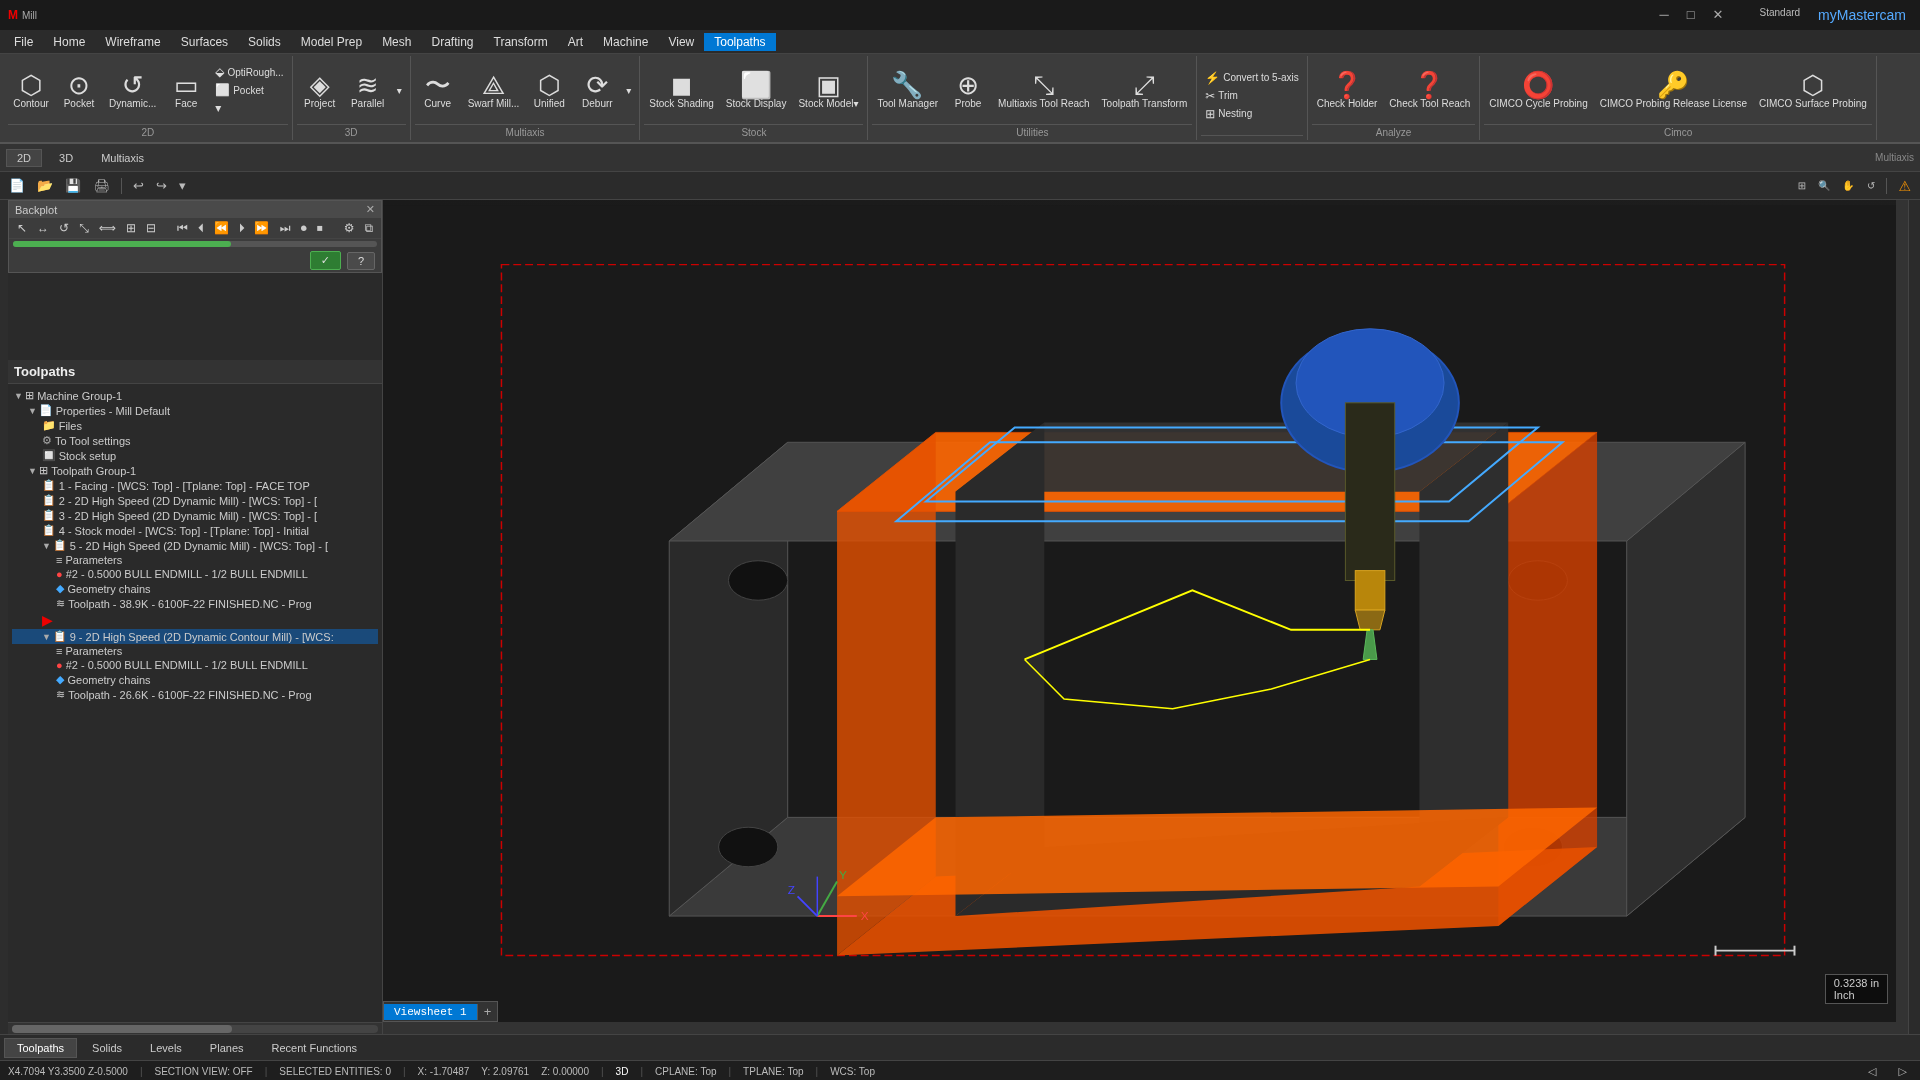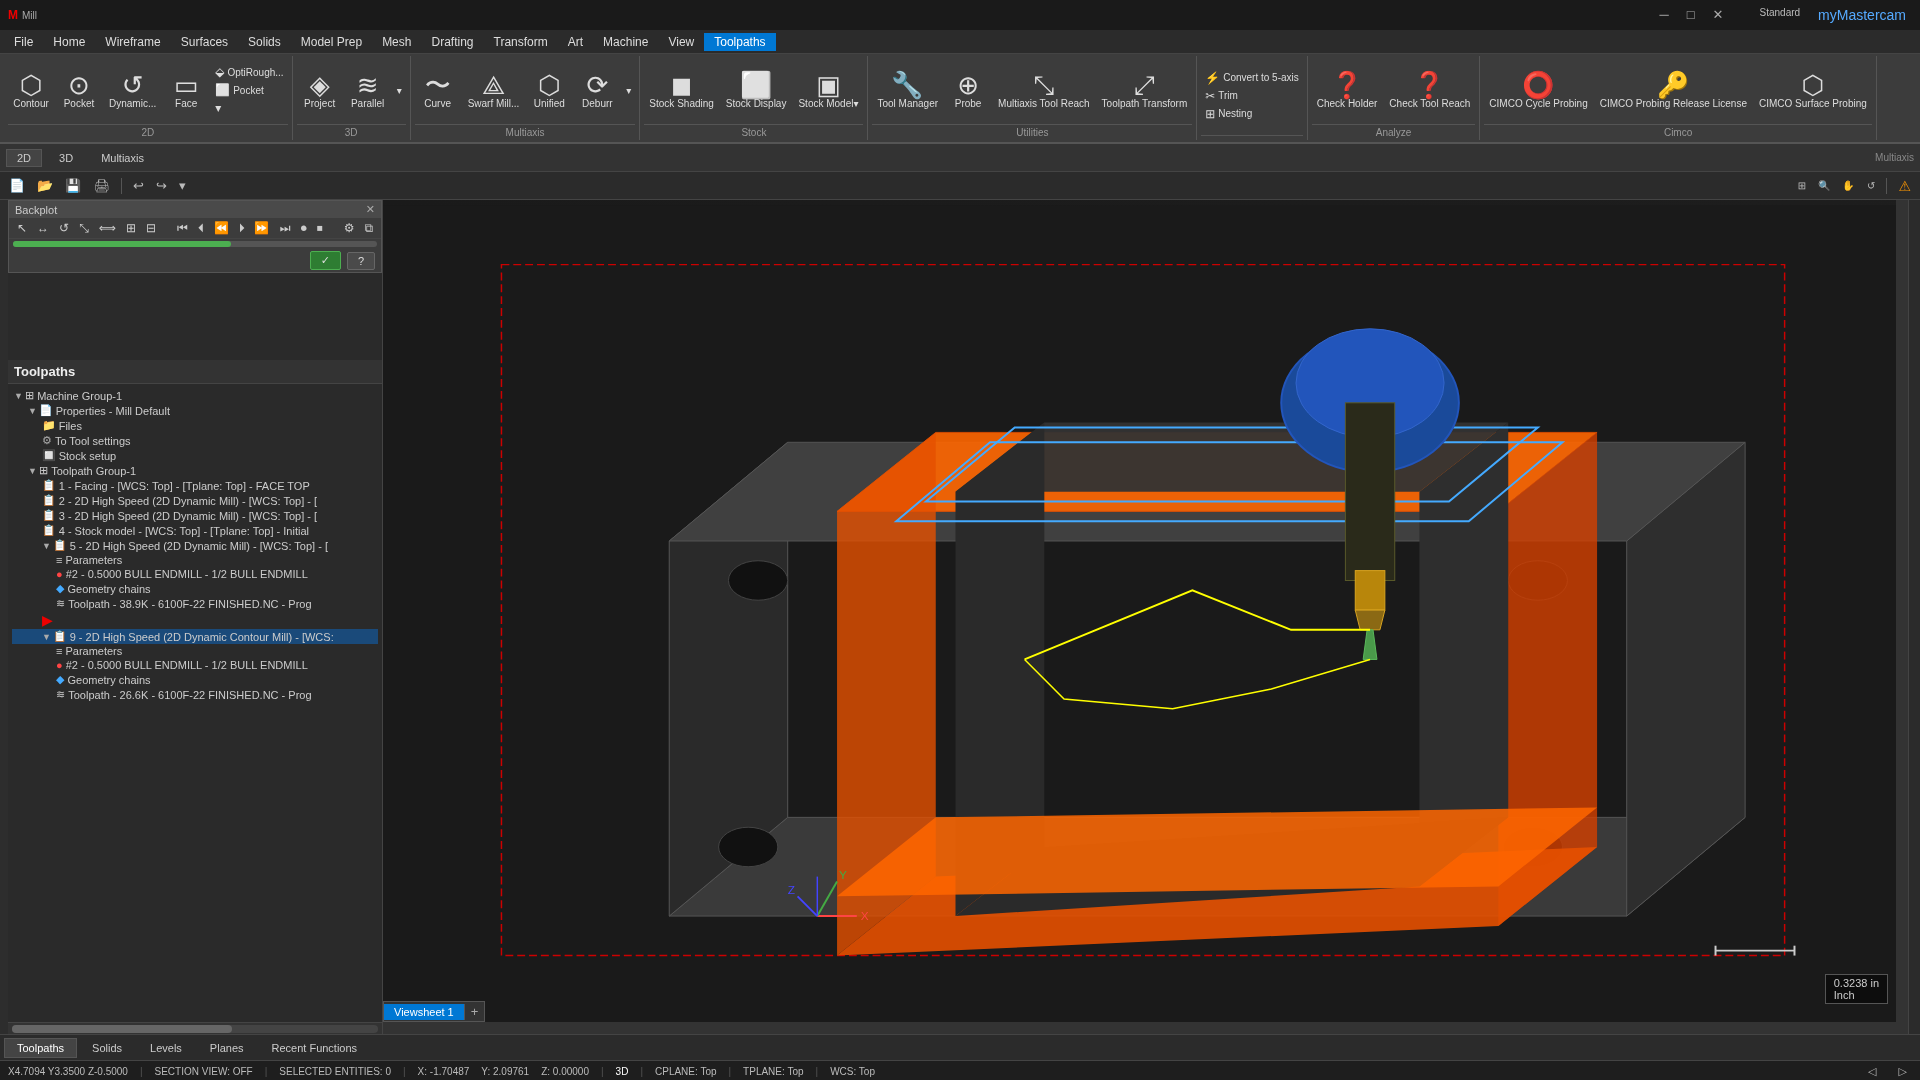--- a/index.html
+++ b/index.html
@@ -393,21 +393,21 @@
       border: 1px solid #555;
       z-index: 5;
     }
     .vs-tab {
       padding: 2px 10px;
       cursor: pointer;
       font-size: 11px;
       color: #ccc;
       border-right: 1px solid #555;
     }
-    .vs-tab.active { background: #0078d4; color: white; }
+    .vs-tab.active { background: #0078d4; color: white; font-family: Liberation Mono, monospace; }
     .vs-add {
       padding: 2px 6px;
       cursor: pointer;
       color: #aaa;
       font-size: 13px;
     }
   </style>
 </head>
 <body>
 

